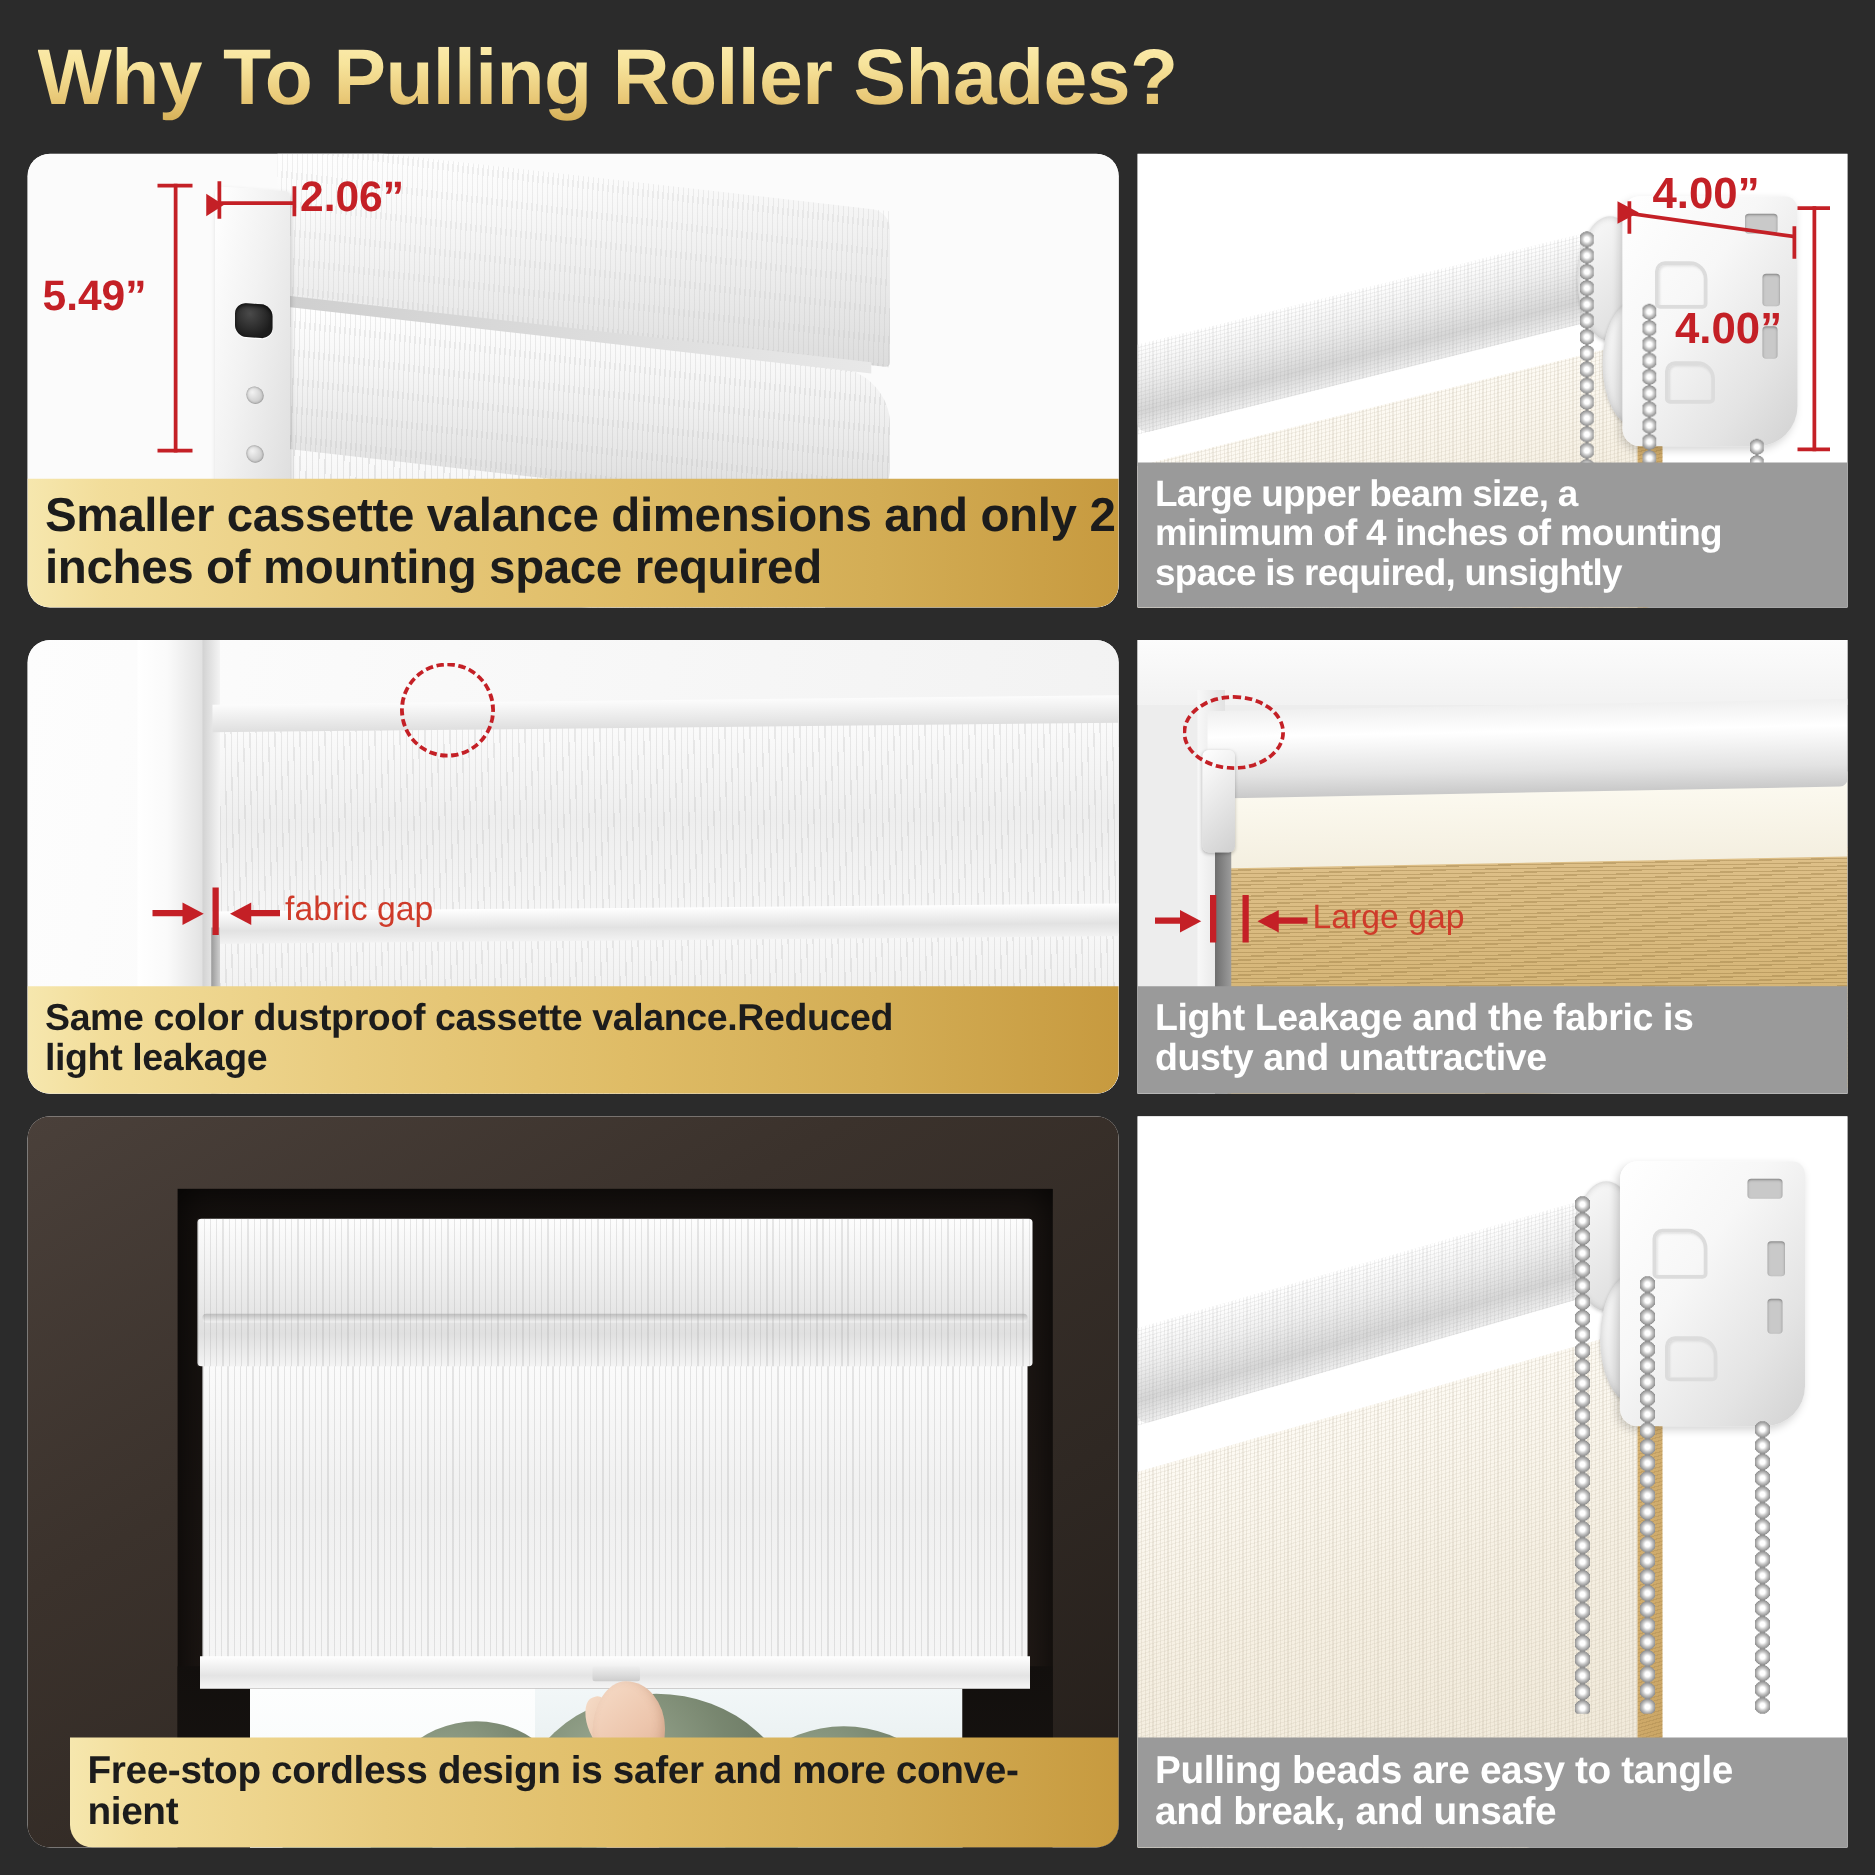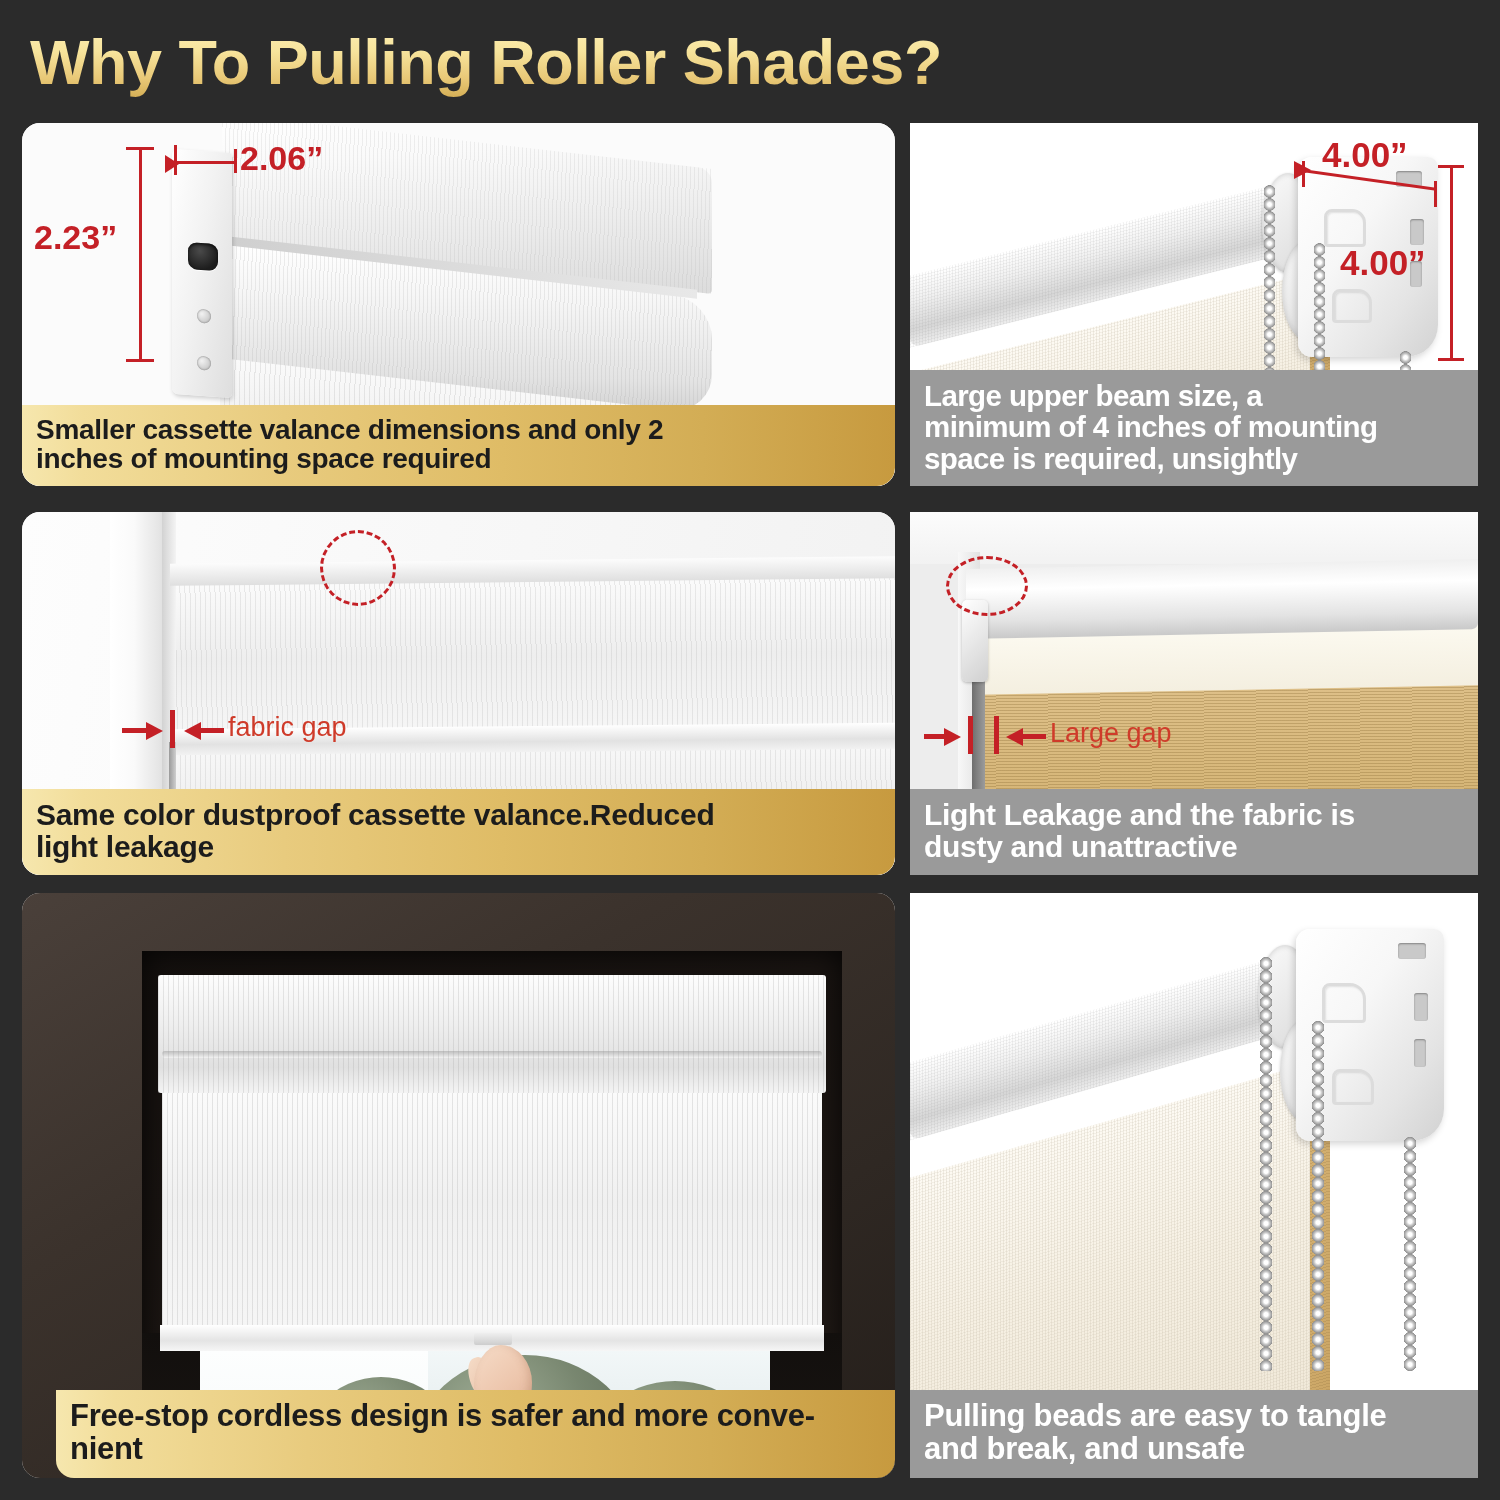--- a/index.html
+++ b/index.html
@@ -55,21 +55,21 @@
       #f6e7ae 0%, #f2dd9a 7%, #e8cb7e 30%, #dfbc66 55%, #d3ad55 78%, #c79a3f 100%);
     color: #1c1c1c;
     border-radius: 0 0 18px 18px;
   }
   .caption.gray {
     background: #9a9a9a;
     color: #ffffff;
   }
   .caption .line { display: block; white-space: nowrap; }
 
-  .cap-r1l { font-size: 28px; letter-spacing: -0.3px; padding-left: 14px; }
+  .cap-r1l { font-size: 38px; letter-spacing: -0.3px; padding-left: 14px; }
   .cap-r1r { font-size: 29.5px; letter-spacing: -0.6px; }
   .cap-r2l { font-size: 30px; letter-spacing: -0.3px; }
   .cap-r2r { font-size: 30px; letter-spacing: -0.3px; }
   .cap-r3l { font-size: 31px; letter-spacing: -0.3px; margin-left: 34px; }
   .cap-r3r { font-size: 31px; letter-spacing: -0.3px; }
 
   
   .dim-label {
     position: absolute;
     color: #c42026;
@@ -433,21 +433,21 @@
 
       <div class="dim-line" style="left:152px; top:22px; width:3px; height:30px;"></div>
       <div class="dim-line" style="left:212px; top:26px; width:3px; height:24px;"></div>
       <div class="dim-line" style="left:152px; top:38px; width:62px; height:3px;"></div>
       <div class="arrow-r" style="left:143px; top:32px; border-left-width:14px;"></div>
       <div class="dim-label" style="left:218px; top:16px; font-size:34px;">2.06”</div>
 
       <div class="dim-line" style="left:117px; top:24px; width:3px; height:215px;"></div>
       <div class="dim-line" style="left:104px; top:24px; width:28px; height:3px;"></div>
       <div class="dim-line" style="left:104px; top:236px; width:28px; height:3px;"></div>
-      <div class="dim-label" style="left:12px; top:95px; font-size:34px;">2.23”</div>
+      <div class="dim-label" style="left:12px; top:95px; font-size:34px;">5.49”</div>
     </div>
     <div class="caption gold cap-r1l">
       <span class="line">Smaller cassette valance dimensions and only 2</span>
       <span class="line">inches of mounting space required</span>
     </div>
   </div>
 
   <div class="panel" style="left:910px; top:123px; width:568px; height:363px;">
     <div class="photo">
       <div class="rl-bg"></div>

